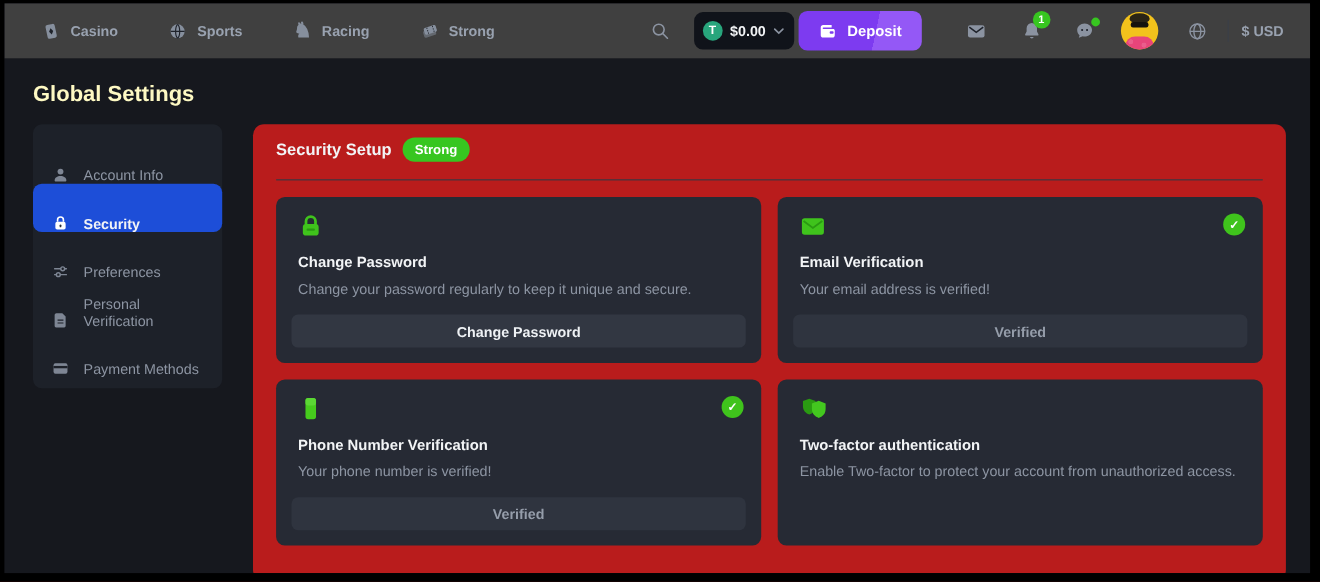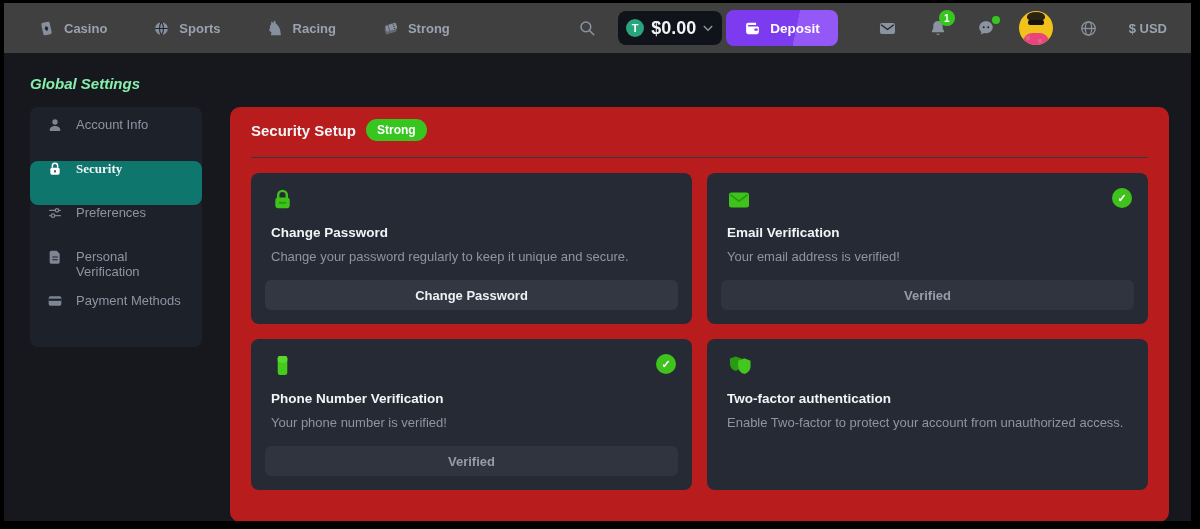--- a/index.html
+++ b/index.html
@@ -41,21 +41,21 @@
   .balance-pill {
     display:flex; align-items:center; gap:7px;
     background:#10131a; border:none; cursor:pointer;
     height:34px; border-radius:8px; padding:0 9px 0 8px;
   }
   .coin {
     width:18px; height:18px; border-radius:50%;
     background:#28a57c; color:#fff; font-size:11px; font-weight:bold;
     display:flex; align-items:center; justify-content:center;
   }
-  .balance-amount { color:#f2f4f6; font-size:18px; font-weight:bold; }
+  .balance-amount { color:#f2f4f6; font-size:13px; font-weight:bold; }
   .chev { display:flex; color:#8b93a1; }
 
   .deposit-btn {
     margin-left:4px;
     height:36px; border:none; border-radius:8px; cursor:pointer;
     padding:0 18px;
     background:linear-gradient(102deg, #7d3bf0 62%, #9458f6 62%);
     color:#fff; font-family:inherit; font-size:13.5px; font-weight:bold;
     display:flex; align-items:center; gap:9px;
   }
@@ -93,34 +93,34 @@
                               radial-gradient(circle at 17px 8px, #fff2 2px, transparent 2.5px); }
 
   .tb-divider { width:1px; height:20px; background:#3a3f49; margin-left:18px; }
   .currency-btn {
     margin-left:12px; background:none; border:none; cursor:pointer;
     color:#99a2b0; font-family:inherit; font-size:13px; font-weight:600;
   }
 
   
   .content { padding:22px 22px 0 26px; }
-  .page-title { color:#86efac; font-size:15px; font-weight:bold;font-style:italic; }
+  .page-title { color:#fef9c3; font-size:20px; font-weight:bold; }
   .body-row { display:flex; gap:28px; align-items:flex-start; margin-top:15px; }
 
   .sidebar {
     width:172px; background:#1d2129; border-radius:8px; padding:10px 0;
   }
   .side-item {
     width:100%; height:44px; border:none; background:none; cursor:pointer;
-    display:flex; align-items:flex-start; gap:13px; padding:0 17px;
+    display:flex; align-items:flex-end; gap:13px; padding:0 17px;
     color:#8d95a3; font-family:inherit; font-size:13px; text-align:left;
   }
   .side-item .sico { display:flex; align-items:center; color:#7e8694; }
   .side-item.active {
-    background:#0f766e; border-radius:8px; color:#f2f4f6; font-weight:bold;font-family:Liberation Serif, serif;
+    background:#1d4ed8; border-radius:8px; color:#f2f4f6; font-weight:bold;
   }
   .side-item.active .sico { color:#fff; }
 
   .panel {
     flex:1; background:#b91c1c; border-radius:10px;
     padding:12px 21px 25px; min-height:415px;
   }
   .panel-header { display:flex; align-items:center; gap:10px; }
   .panel-title { color:#f2f4f6; font-size:15px; font-weight:bold; }
   .strength-badge {

